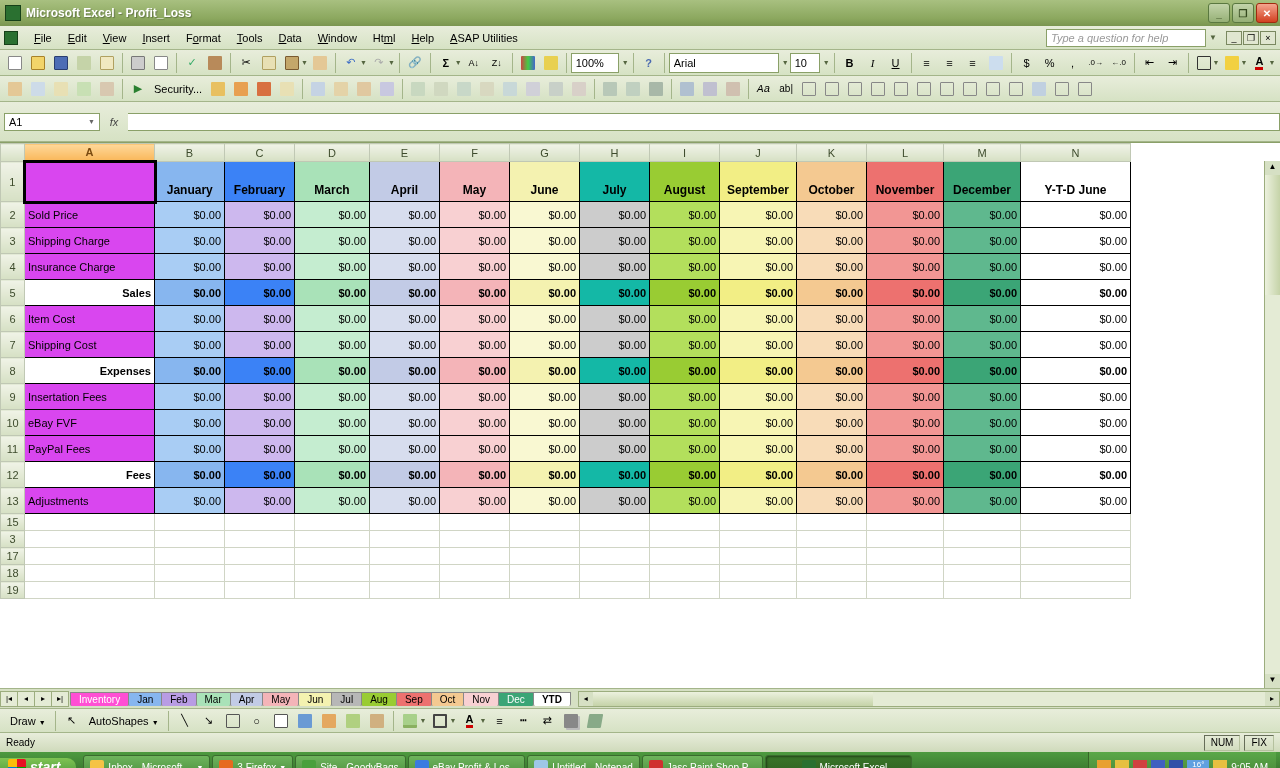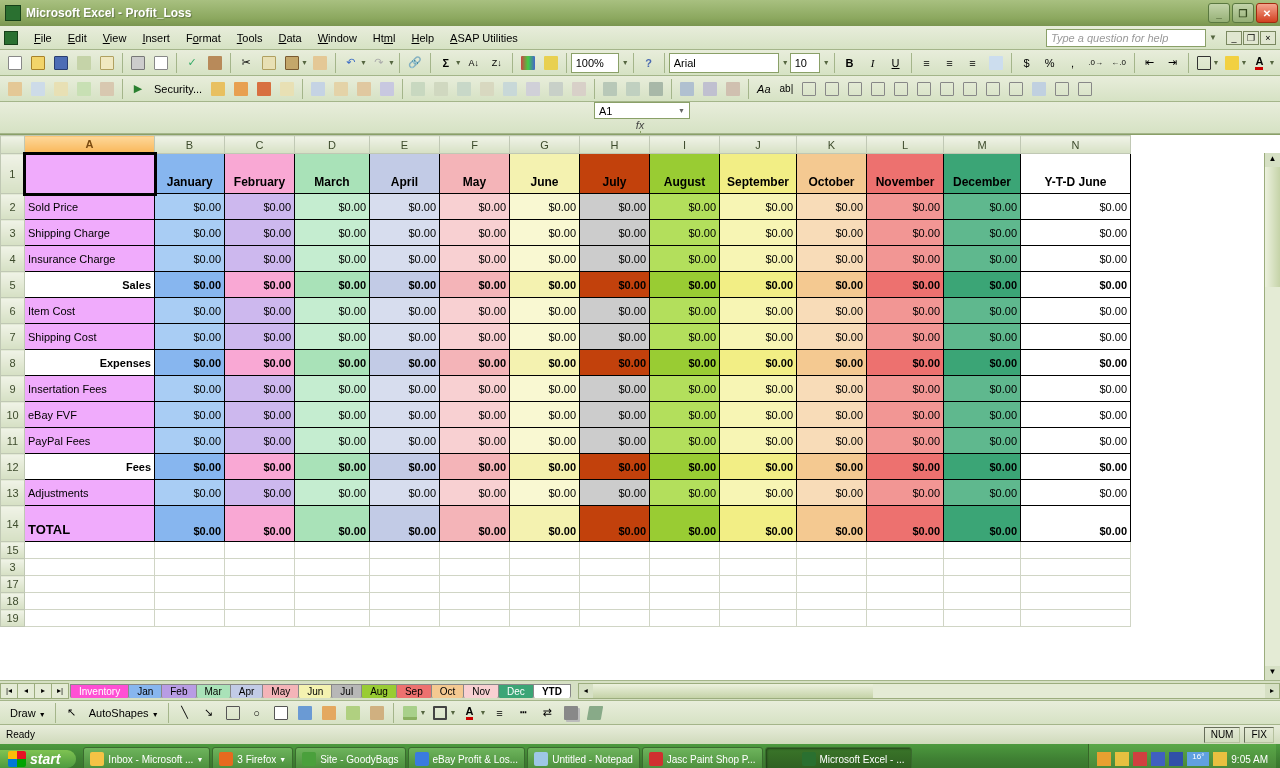--- a/index.html
+++ b/index.html
@@ -30,49 +30,49 @@
 .tb-input { height: 20px; border: 1px solid #8aa068; background: #fff; padding: 0 4px; font-size: 11px; }
 .tb-label { padding: 0 4px; }
 .bold { font-weight: bold; }
 .italic { font-style: italic; font-family: 'Times New Roman', serif; }
 .underline { text-decoration: underline; }
 
 
 .ic { width: 14px; height: 14px; display: inline-block; border-radius: 1px; }
 
 
-.formula-bar { height: 32px; background: linear-gradient(180deg,#e8eddb,#d6e2c4); display: flex; align-items: center; border-bottom: 1px solid #a4b58a; flex-direction: column; }
+.formula-bar { height: 40px; background: linear-gradient(180deg,#e8eddb,#d6e2c4); display: flex; align-items: center; border-bottom: 1px solid #a4b58a; }
 .name-box { width: 96px; height: 18px; border: 1px solid #8aa068; background: #fff; margin: 0 0 0 4px; display: flex; align-items: center; padding: 0 4px; }
 .name-box .dd { margin-left: auto; font-size: 7px; color: #666;}
 .fx-label { width: 28px; text-align: center; font-style: italic; color: #444; }
 .formula-input { flex: 1; height: 18px; border: 1px solid #8aa068; border-left: none; background: #fff; }
 
 
 .grid-wrap { position: relative; background: #fff; border-top: 1px solid #8aa068; }
 .grid { border-collapse: collapse; table-layout: fixed; }
 .grid th, .grid td { border: 1px solid #c0c8b4; font-size: 11px; height: 17px; }
 .grid .colhdr th { background: linear-gradient(180deg,#f0f3e7,#d6e0c4); color: #3d4b2c; font-weight: normal; text-align: center; height: 18px; }
 .grid .colhdr th.sel { background: linear-gradient(180deg,#fed89a,#f9b657); color: #7a4a10; font-weight: bold;}
 .grid .rowhdr { background: linear-gradient(180deg,#f0f3e7,#d6e0c4); color: #3d4b2c; text-align: center; width: 24px; font-weight: normal; }
 .grid td { padding: 0 3px; }
 .corner { width: 24px; background: #d6e0c4; }
 
 
 .data td { border: 1px solid #000; }
 .hdr-row td { height: 40px; font-weight: bold; text-align: center; vertical-align: bottom; padding-bottom: 4px; font-family: Arial; font-size: 12px;}
 .val { text-align: right; }
-.lab { text-align: left; background: #f0abfc;}
+.lab { text-align: left; background: #d946ef;}
 .bold-row td { font-weight: bold; }
 .bold-lab { font-weight: bold; text-align: right; padding-right: 2px; }
 .total-row td { height: 36px; font-weight: bold; vertical-align: bottom; padding-bottom: 4px;}
 .total-row .lab { text-align: left; font-size: 13px;}
 .plain td { border: 1px solid #d0d5c5; }
 
-.c-jan{background:#87b6ef}.c-feb{background:#f9a8d4}.c-mar{background:#a9e2b8}.c-apr{background:#c2cbe6}
-.c-may{background:#f4b4b8}.c-jun{background:#f4f2b0}.c-jul{background:#c2410c}.c-aug{background:#99cc33}
+.c-jan{background:#87b6ef}.c-feb{background:#3b82f6}.c-mar{background:#a9e2b8}.c-apr{background:#c2cbe6}
+.c-may{background:#f4b4b8}.c-jun{background:#f4f2b0}.c-jul{background:#14b8a6}.c-aug{background:#99cc33}
 .c-sep{background:#f2ee85}.c-oct{background:#f4c991}.c-nov{background:#ed716f}.c-dec{background:#3ba576}
 .c-jan2{background:#a9cdf4}.c-feb2{background:#cdb8ee}.c-mar2{background:#c5edd0}.c-apr2{background:#d7ddee}
 .c-may2{background:#f8d0d2}.c-jun2{background:#f9f8d2}.c-jul2{background:#cccccc}.c-aug2{background:#b3df5c}
 .c-sep2{background:#f7f5b4}.c-oct2{background:#f8dcb8}.c-nov2{background:#f29694}.c-dec2{background:#5fb88e}
 .c-ytd{background:#fff}
 
 
 .sheet-bar { height: 20px; background: #d6e0c4; display: flex; align-items: center; border-top: 1px solid #a4b58a; font-size: 10px;}
 .nav-btns { display: flex; }
 .nav-btns span { width: 18px; height: 16px; border: 1px solid #9cad7e; margin-right: -1px; text-align: center; line-height: 14px; background: #e4ebd5; font-size: 8px;}
@@ -332,21 +332,21 @@
   <div class="tb-btn">
       <span class="ic" style="background:#b0c0d0"></span>
     </div>
   <div class="tb-btn">
       <span class="ic" style="background:#c0c0d0"></span>
     </div>
   <div class="tb-btn">
       <span class="ic" style="background:#d0c0b0"></span>
     </div>
   <div class="tb-sep"></div>
-  <span class="tb-label italic" style="font-family:Liberation Sans, sans-serif">Aa</span>
+  <span class="tb-label italic" style="font-family:Liberation Mono, monospace">Aa</span>
   <span class="tb-label" style="font-size:10px">ab|</span>
   <div class="tb-btn">
       <span class="ic" style="border:1px solid #888"></span>
     </div>
   <div class="tb-btn">
       <span class="ic" style="border:1px solid #888"></span>
     </div>
   <div class="tb-btn">
       <span class="ic" style="border:1px solid #888"></span>
     </div>
@@ -642,37 +642,20 @@
           <td class="val c-may2">$0.00</td>
           <td class="val c-jun2">$0.00</td>
           <td class="val c-jul2">$0.00</td>
           <td class="val c-aug2">$0.00</td>
           <td class="val c-sep2">$0.00</td>
           <td class="val c-oct2">$0.00</td>
           <td class="val c-nov2">$0.00</td>
           <td class="val c-dec2">$0.00</td>
           <td class="val c-ytd ">$0.00</td>
         </tr>
-        <tr class="data total-row">
-          <th class="rowhdr">14</th>
-          <td class="lab">TOTAL</td>
-          <td class="val c-jan">$0.00</td>
-          <td class="val c-feb">$0.00</td>
-          <td class="val c-mar">$0.00</td>
-          <td class="val c-apr">$0.00</td>
-          <td class="val c-may">$0.00</td>
-          <td class="val c-jun">$0.00</td>
-          <td class="val c-jul">$0.00</td>
-          <td class="val c-aug">$0.00</td>
-          <td class="val c-sep">$0.00</td>
-          <td class="val c-oct">$0.00</td>
-          <td class="val c-nov">$0.00</td>
-          <td class="val c-dec">$0.00</td>
-          <td class="val c-ytd">$0.00</td>
-        </tr>
         <tr class="plain">
           <th class="rowhdr">15</th>
           <td></td>
           <td></td>
           <td></td>
           <td></td>
           <td></td>
           <td></td>
           <td></td>
           <td></td>

